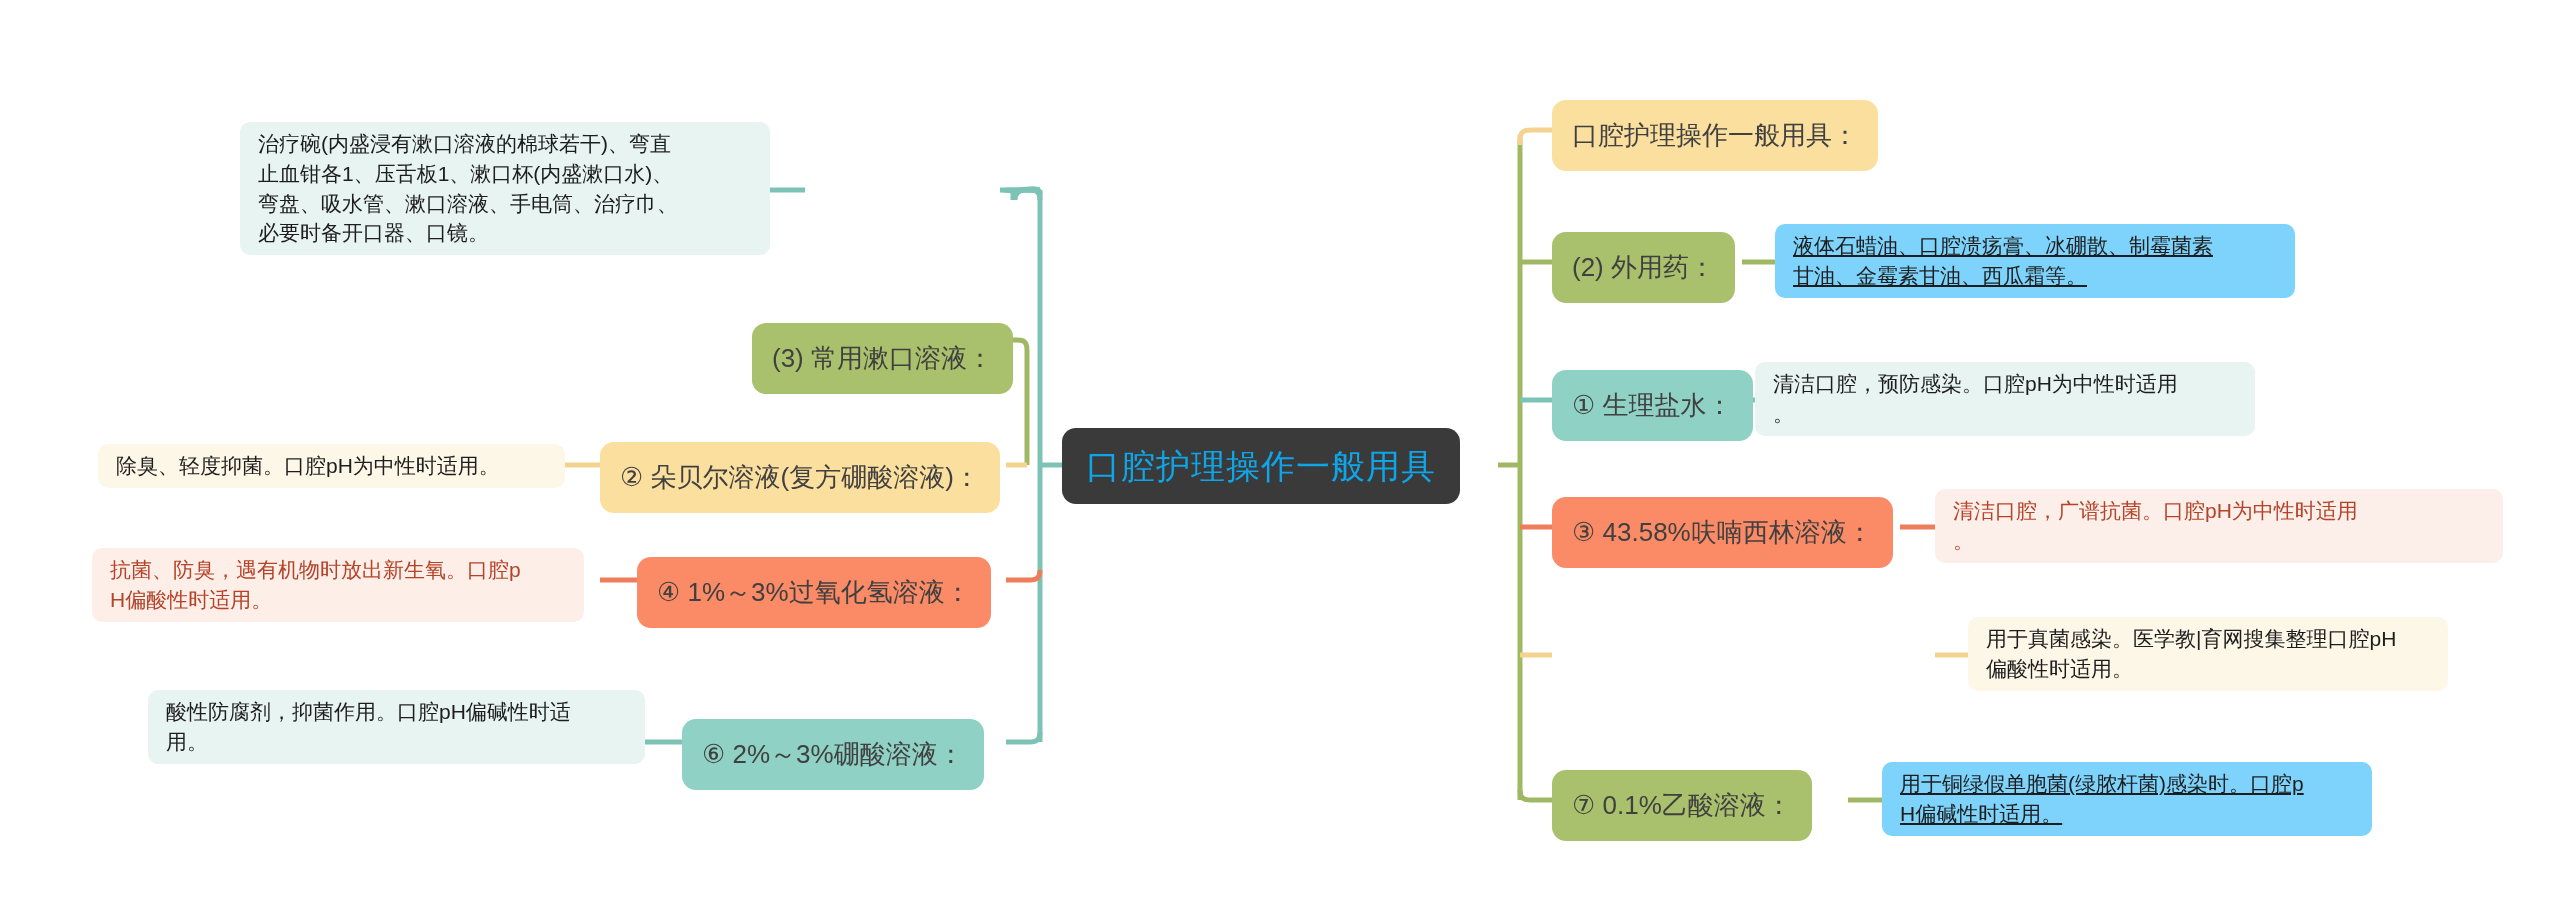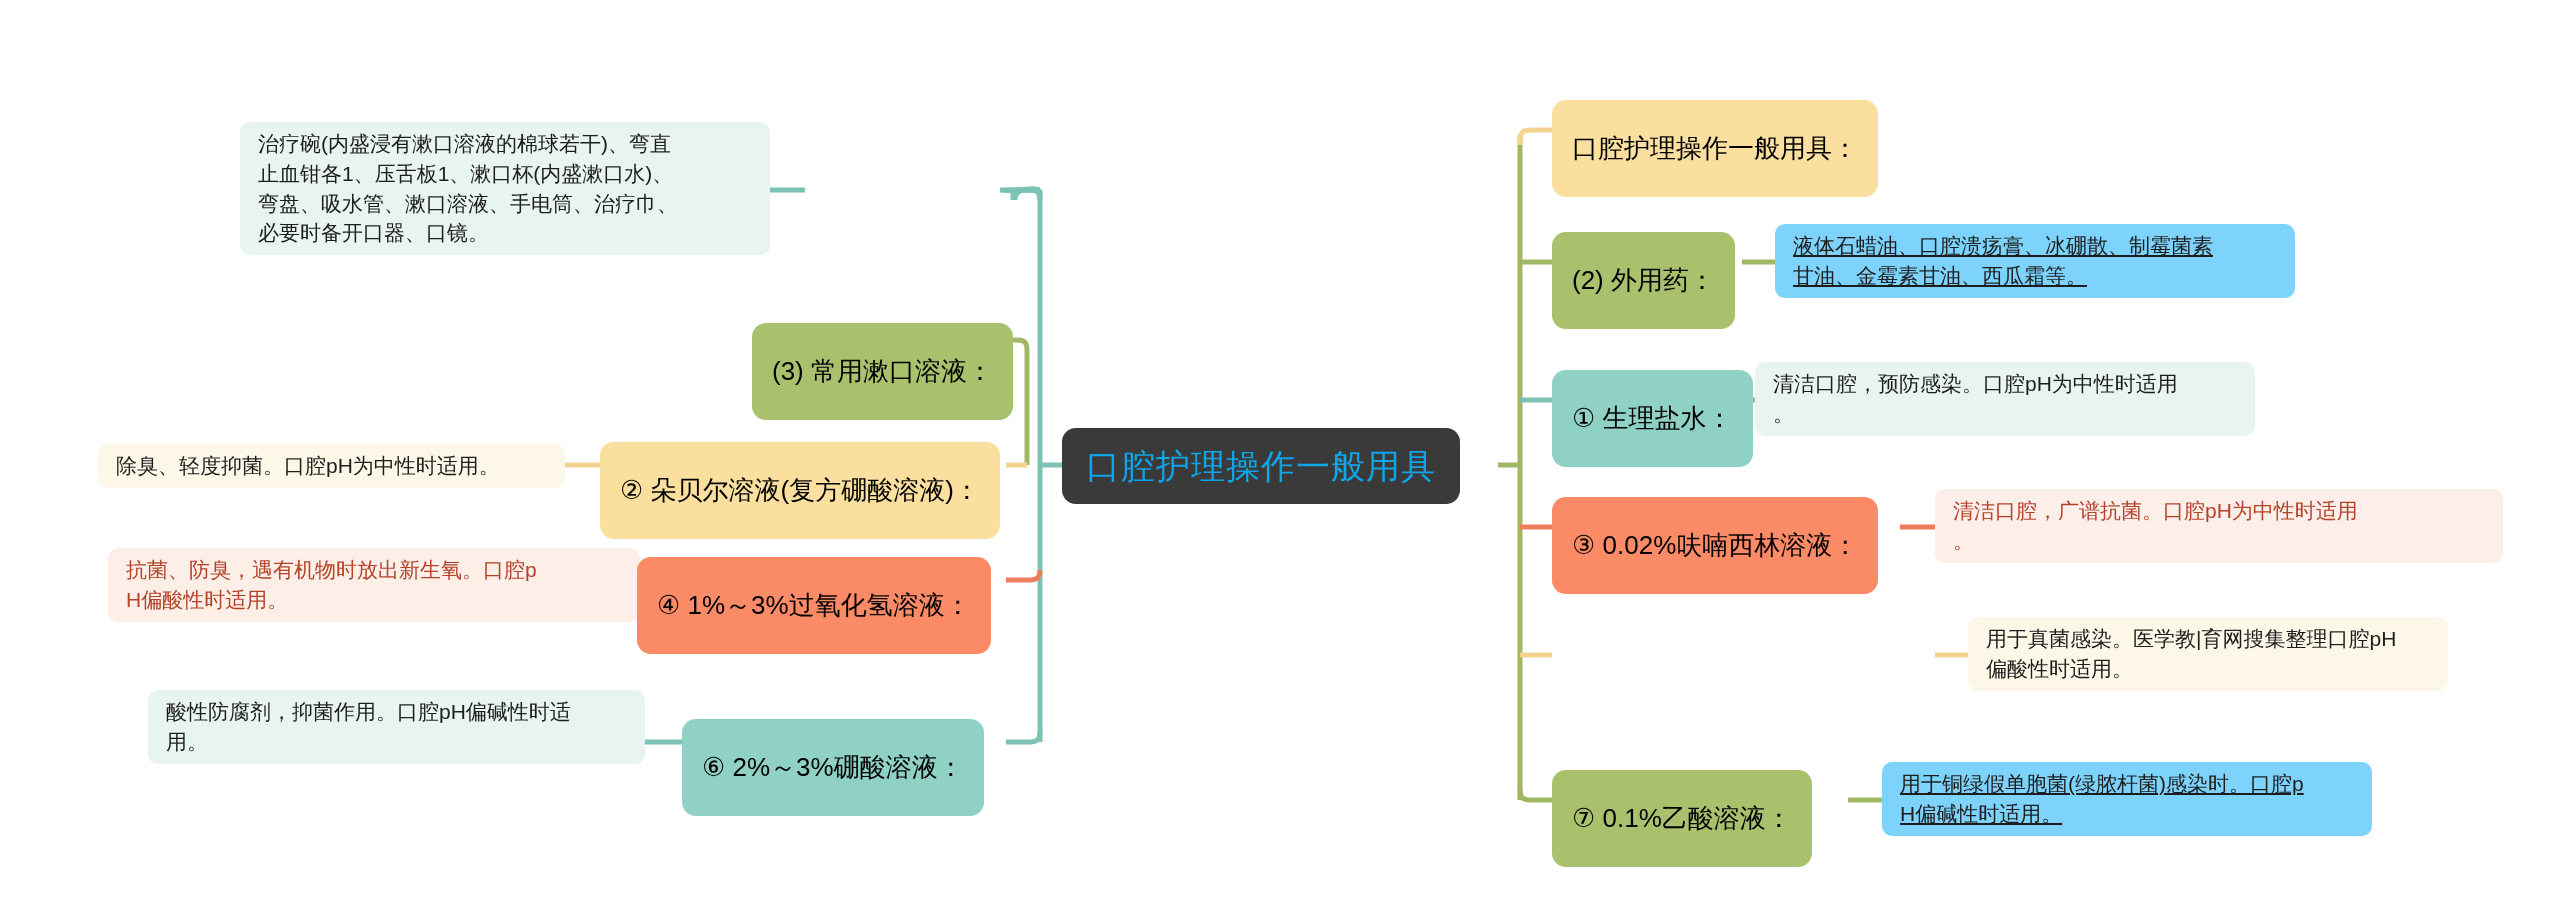--- a/index.html
+++ b/index.html
@@ -43,22 +43,22 @@
     background: #3a3a3a;
     color: #0ea5e9;
     font-size: 34px;
     padding: 14px 24px;
     border-radius: 14px;
     letter-spacing: 1px;
     white-space: nowrap;
   }
   .topic {
     font-size: 26px;
-    padding: 30px 20px;
-    color: #000000;
+    padding: 17px 20px;
+    color: #404040;
     white-space: nowrap;
     border-radius: 14px;
   }
   .leaf {
     font-size: 21px;
     padding: 7px 18px;
     border-radius: 10px;
     color: #1d1d1d;
   }
   .leaf-text {
@@ -146,21 +146,21 @@
     <span>(3) 常用漱口溶液：</span>
   </div>
 
   <div class="node leaf l-yellow" style="left:98px; top:444px; width:467px;">
     <span class="leaf-text">除臭、轻度抑菌。口腔pH为中性时适用。</span>
   </div>
   <div class="node topic t-yellow" style="left:600px; top:442px;">
     <span>② 朵贝尔溶液(复方硼酸溶液)：</span>
   </div>
 
-  <div class="node leaf l-orange multiline" style="left:108px; top:548px; width:532px;">
+  <div class="node leaf l-orange multiline" style="left:92px; top:548px; width:492px;">
     <span class="leaf-text txt-orange">抗菌、防臭，遇有机物时放出新生氧。口腔p
 H偏酸性时适用。</span>
   </div>
   <div class="node topic t-orange" style="left:637px; top:557px;">
     <span>④ 1%～3%过氧化氢溶液：</span>
   </div>
 
   <div class="node leaf l-teal multiline" style="left:148px; top:690px; width:497px;">
     <span class="leaf-text">酸性防腐剂，抑菌作用。口腔pH偏碱性时适
 用。</span>
@@ -183,21 +183,21 @@
 
   <div class="node topic t-teal" style="left:1552px; top:370px;">
     <span>① 生理盐水：</span>
   </div>
   <div class="node leaf l-teal multiline" style="left:1755px; top:362px; width:500px;">
     <span class="leaf-text">清洁口腔，预防感染。口腔pH为中性时适用
 。</span>
   </div>
 
   <div class="node topic t-orange" style="left:1552px; top:497px;">
-    <span>③ 0.02%呋喃西林溶液：</span>
+    <span>③ 43.58%呋喃西林溶液：</span>
   </div>
   <div class="node leaf l-orange-2 multiline" style="left:1935px; top:489px; width:568px;">
     <span class="leaf-text txt-orange">清洁口腔，广谱抗菌。口腔pH为中性时适用
 。</span>
   </div>
 
   <div class="node leaf l-yellow multiline" style="left:1968px; top:617px; width:480px;">
     <span class="leaf-text">用于真菌感染。医学教|育网搜集整理口腔pH
 偏酸性时适用。</span>
   </div>

